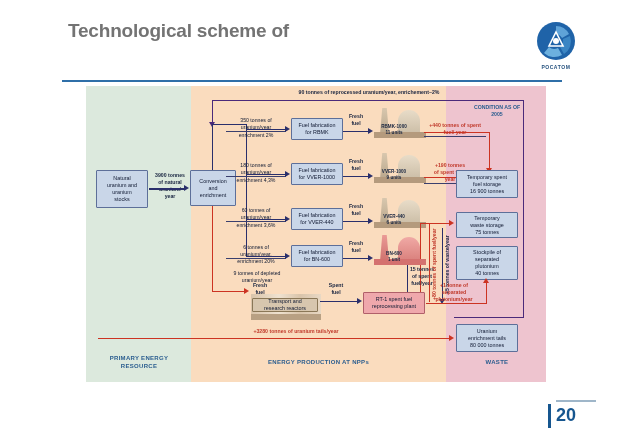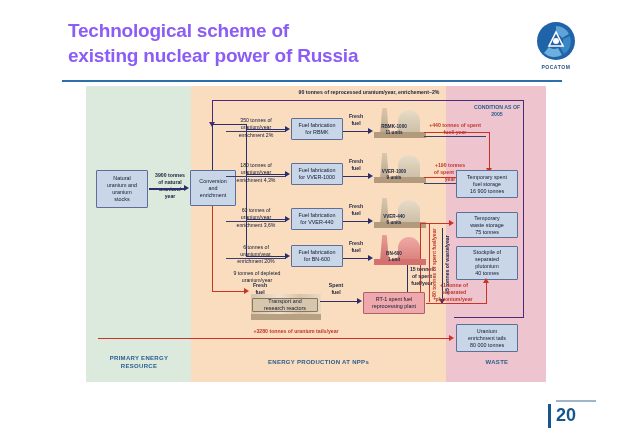--- a/index.html
+++ b/index.html
@@ -4,21 +4,21 @@
 <style>
   html,body{margin:0;padding:0;}
   body{
     width:631px;height:445px;background:#ffffff;
     font-family:"Liberation Sans",sans-serif;
     overflow:hidden;position:relative;
   }
   
   .title{
     position:absolute;left:68px;top:18px;width:430px;
-    font-size:19px;font-weight:bold;color:#8b5cf6;line-height:25px;
+    font-size:19px;font-weight:bold;color:#737373;line-height:25px;
     letter-spacing:-0.2px;
   }
   .title .l2{display:block;}
   .title-rule{
     position:absolute;left:62px;top:80px;width:500px;height:2px;
     background:#2f6fa8;
   }
   
   .logo{position:absolute;left:526px;top:20px;width:60px;height:58px;}
   .logo .txt{
@@ -112,21 +112,20 @@
   .condlab{
     position:absolute;font-size:5.2px;font-weight:bold;color:#2a5d8f;
     text-align:center;line-height:7px;
   }
 </style>
 </head>
 <body>
 
 <div class="title">
   <span>Technological scheme of</span>
-  <span class="l2">existing nuclear power of Russia</span>
 </div>
 <div class="title-rule"></div>
 
 <div class="logo">
   <svg width="60" height="44" viewBox="0 0 60 44">
     <circle cx="30" cy="21" r="19" fill="#1f63a8"></circle>
     <path d="M30 6 A15 15 0 0 1 43 14 L36 18 A8 8 0 0 0 30 14 Z" fill="#5fa3d8"></path>
     <path d="M44 16 A15 15 0 0 1 38 34 L34 27 A8 8 0 0 0 37 19 Z" fill="#3b86c4"></path>
     <path d="M36 35 A15 15 0 0 1 18 33 L23 27 A8 8 0 0 0 32 28 Z" fill="#6cb0de"></path>
     <path d="M30 12 L37 26 L23 26 Z" fill="none" stroke="#ffffff" stroke-width="1.6"></path>

